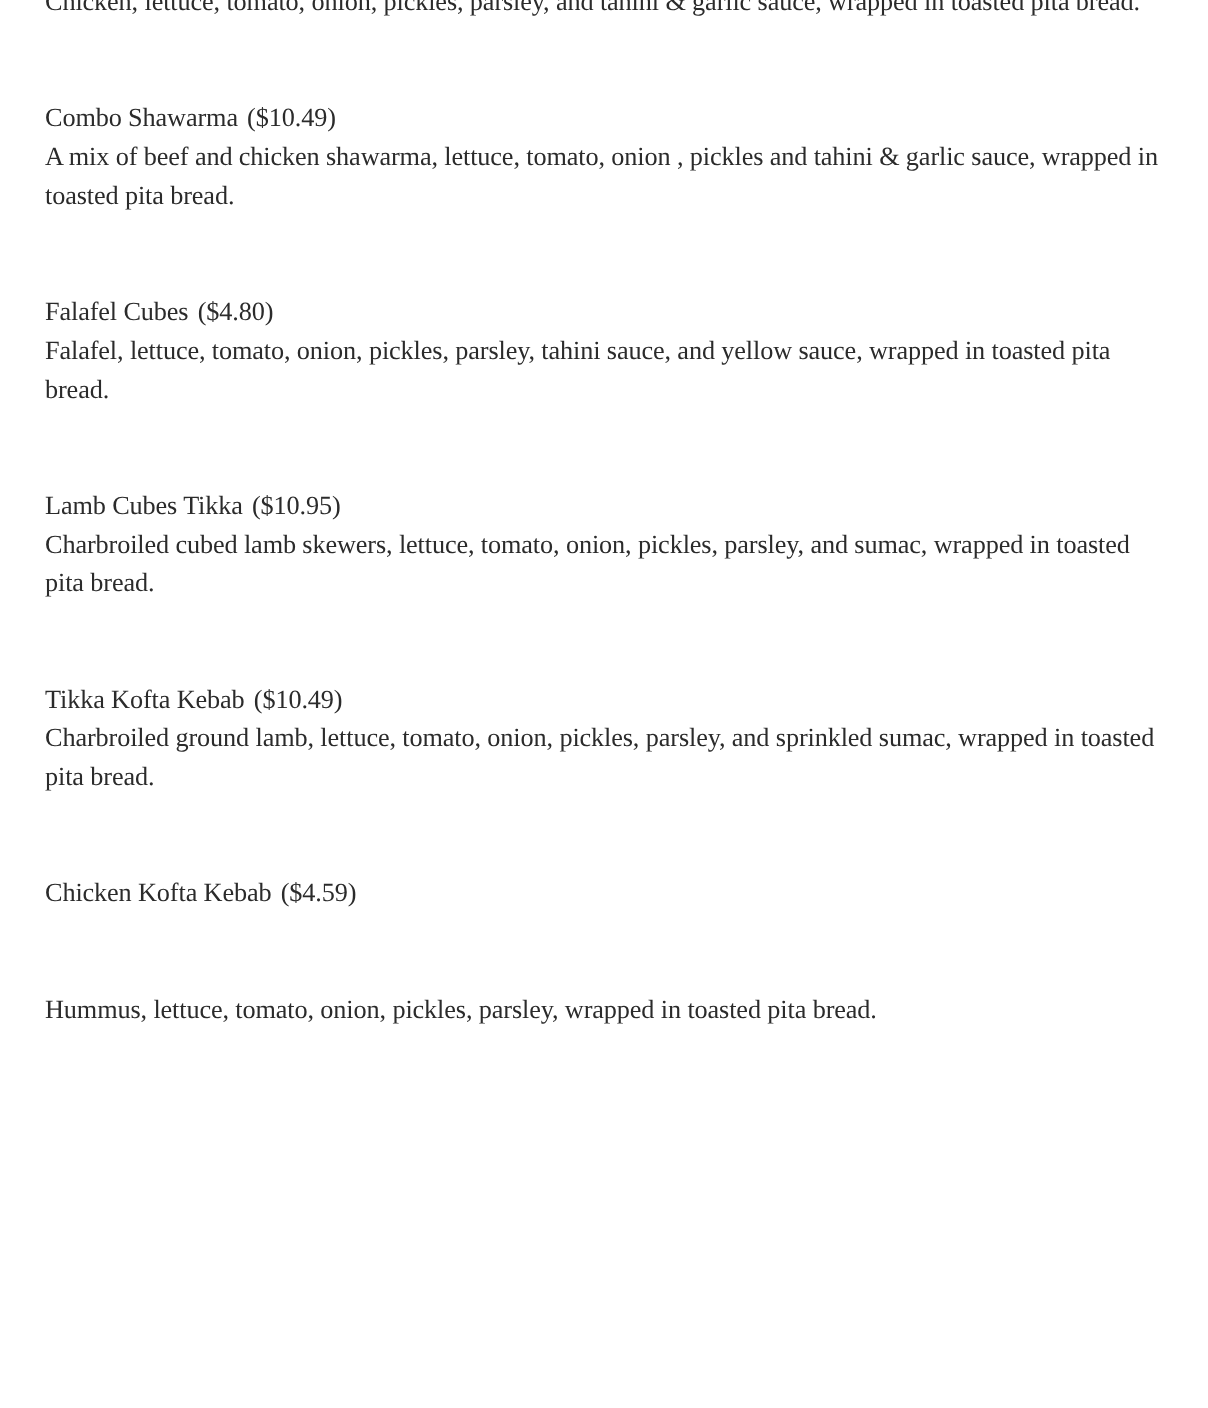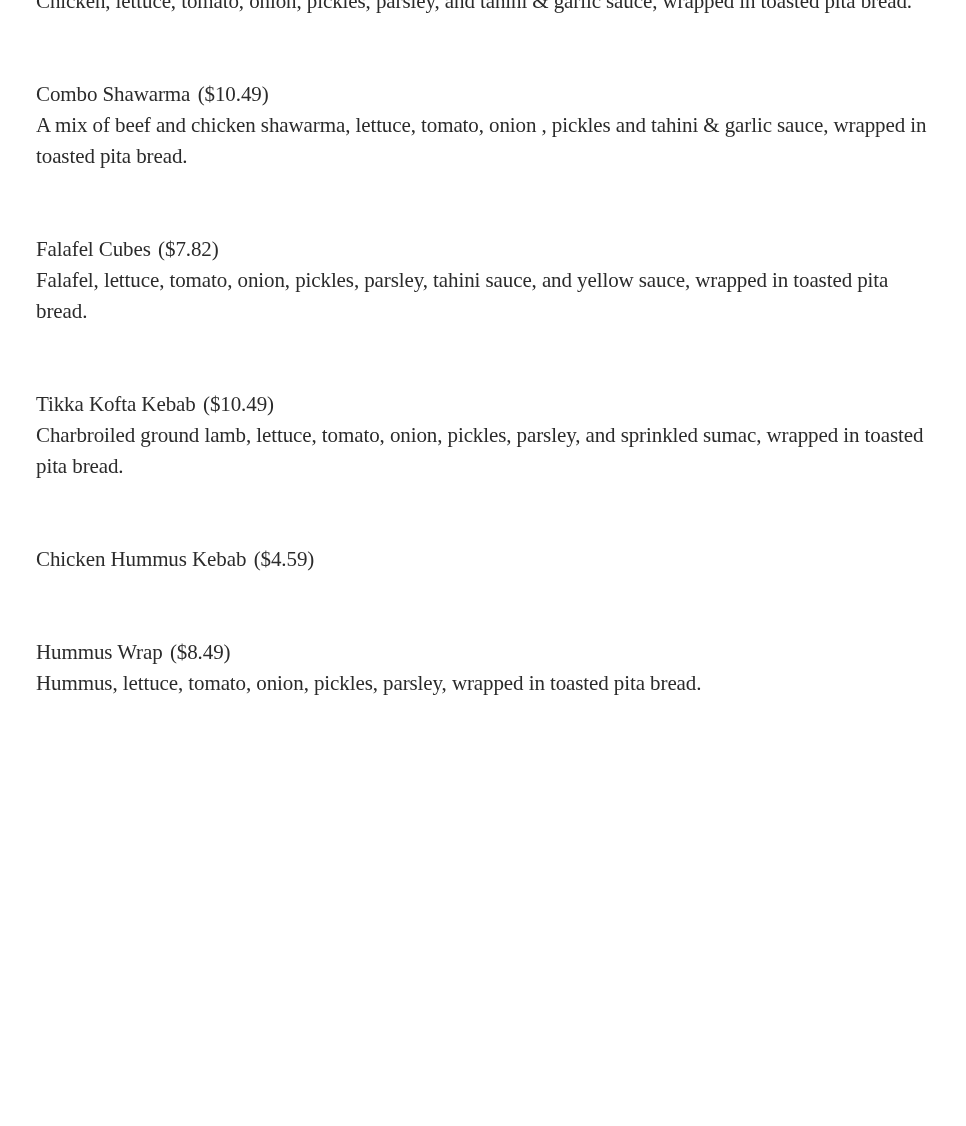--- a/index.html
+++ b/index.html
@@ -48,42 +48,43 @@
 
   <div class="menu-item">
     <div class="item-title">
       <span class="item-name">Combo Shawarma</span><span class="item-price">($10.49)</span>
     </div>
     <p class="item-desc">A mix of beef and chicken shawarma, lettuce, tomato, onion , pickles and tahini &amp; garlic sauce, wrapped in toasted pita bread.</p>
   </div>
 
   <div class="menu-item">
     <div class="item-title">
-      <span class="item-name">Falafel Cubes</span><span class="item-price">($7.82)</span>
+      <span class="item-name">Falafel Cubes</span><span class="item-price">($4.80)</span>
     </div>
     <p class="item-desc">Falafel, lettuce, tomato, onion, pickles, parsley, tahini sauce, and yellow sauce, wrapped in toasted pita bread.</p>
   </div>
 
   <div class="menu-item">
+    <div class="item-title">
+      <span class="item-name">Lamb Cubes Tikka</span><span class="item-price">($10.95)</span>
+    </div>
+    <p class="item-desc">Charbroiled cubed lamb skewers, lettuce, tomato, onion, pickles, parsley, and sumac, wrapped in toasted pita bread.</p>
   </div>
 
   <div class="menu-item">
     <div class="item-title">
       <span class="item-name">Tikka Kofta Kebab</span><span class="item-price">($10.49)</span>
     </div>
     <p class="item-desc">Charbroiled ground lamb, lettuce, tomato, onion, pickles, parsley, and sprinkled sumac, wrapped in toasted pita bread.</p>
   </div>
 
   <div class="menu-item">
     <div class="item-title">
-      <span class="item-name">Chicken Hummus Kebab</span><span class="item-price">($4.59)</span>
+      <span class="item-name">Chicken Kofta Kebab</span><span class="item-price">($4.59)</span>
     </div>
   </div>
 
 
   <div class="menu-item">
-    <div class="item-title">
-      <span class="item-name">Hummus Wrap</span><span class="item-price">($8.49)</span>
-    </div>
     <p class="item-desc">Hummus, lettuce, tomato, onion, pickles, parsley, wrapped in toasted pita bread.</p>
   </div>
 
 </div>
 
 </body></html>

